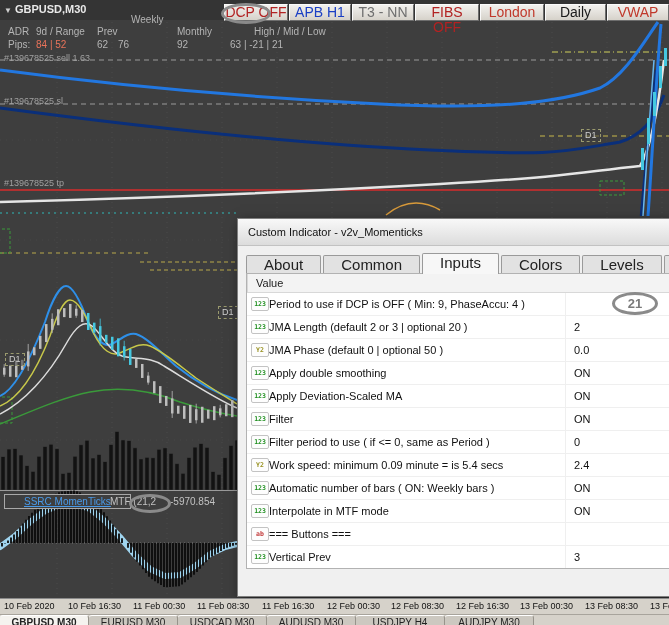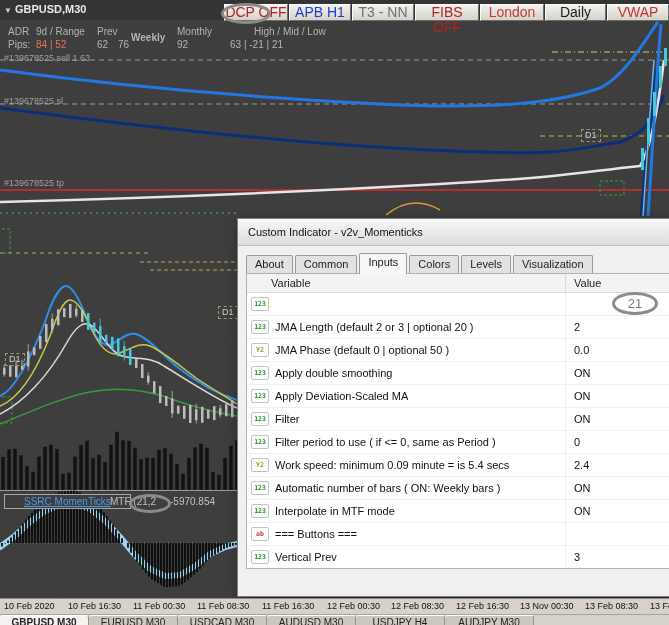--- a/index.html
+++ b/index.html
@@ -28,52 +28,52 @@
             padding:0 19px;height:13px;line-height:13px;background:#3e3e3e;z-index:2;text-decoration:underline;}
   .ind-params,.ind-value{position:absolute;top:496px;font-size:10px;color:#c2c2c2;z-index:2;white-space:nowrap;}
   .ind-params{left:110px;}
   .ind-value{left:170px;}
   
   #dialog{position:absolute;left:237px;top:218px;width:436px;height:379px;box-sizing:border-box;
           background:#f0f0f0;border:1px solid #7f7f7f;box-shadow:3px 4px 12px rgba(0,0,0,.55);z-index:5;}
   .dlg-title{height:26px;background:linear-gradient(#f8f8f8,#dcdcdc);border-bottom:1px solid #c2c2c2;
              font-size:11px;color:#111;line-height:26px;padding-left:10px;}
   .dlg-tabs{position:absolute;left:8px;top:33px;display:flex;align-items:flex-end;z-index:2;}
-  .dlg-tab{font-size:11px;color:#222;background:#e2e2e2;border:1px solid #9a9a9a;border-bottom:none;
-           padding:2px 8px;margin-right:2px;border-radius:2px 2px 0 0;line-height:13px;position:relative;}
+  .dlg-tab{font-size:15px;color:#222;background:#e2e2e2;border:1px solid #9a9a9a;border-bottom:none;
+           padding:2px 17px;margin-right:2px;border-radius:2px 2px 0 0;line-height:13px;position:relative;}
   .dlg-tab.active{background:#f7f7f7;padding-bottom:5px;top:1px;z-index:3;}
   #tbl{position:absolute;left:8px;top:54px;width:424px;background:#fff;border:1px solid #b2b2b2;}
   .tbl-head{display:flex;height:18px;background:#f3f3f3;border-bottom:1px solid #d8d8d8;
             font-size:11px;color:#222;}
   .th-var{width:318px;padding-left:24px;line-height:18px;box-sizing:border-box;}
   .th-val{flex:1;padding-left:8px;line-height:18px;border-left:1px solid #d8d8d8;box-sizing:border-box;}
   .trow{display:flex;height:22px;border-bottom:1px solid #efefef;font-size:11px;color:#111;}
   .trow:last-child{border-bottom:none;}
-  .tcell-name{width:318px;display:flex;align-items:center;gap:6px;padding-left:4px;
+  .tcell-name{width:318px;display:flex;align-items:center;padding-left:4px;
               box-sizing:border-box;overflow:hidden;white-space:nowrap;}
   .tcell-val{flex:1;display:flex;align-items:center;padding-left:8px;border-left:1px solid #efefef;
              box-sizing:border-box;white-space:nowrap;}
   .ticon{flex:0 0 16px;height:12px;border:1px solid #c3c3c3;background:#fdfdfd;border-radius:2px;
          font-family:"DejaVu Sans Mono",monospace;font-weight:bold;font-size:6.5px;
          display:flex;align-items:center;justify-content:center;color:#1f8f1f;}
   .ticon.dbl{color:#97901f;}
   .ticon.str{color:#c23a3a;}
   
   #axis{position:absolute;left:0;top:598px;width:669px;height:16px;background:#d6d2ca;
         border-top:1px solid #8a8a8a;z-index:6;box-sizing:border-box;}
   .axis-label{position:absolute;top:2px;font-size:9px;color:#111;white-space:nowrap;}
   
   #btabs{position:absolute;left:0;top:614px;width:669px;height:14px;background:#d6d2ca;
          border-top:1px solid #a8a49c;display:flex;z-index:6;}
   .btab{width:88px;font-size:10px;color:#222;text-align:center;background:#ccc8c0;
         border-right:1px solid #97938b;border-top:1px solid #fff;line-height:13px;height:14px;
         border-radius:3px 3px 0 0;overflow:hidden;white-space:nowrap;}
   .btab.active{background:#f5f3ef;font-weight:bold;}
   
-  .ann{position:absolute;border:3px solid #8a8a8a;border-radius:50%;z-index:9;box-sizing:border-box;}
+  .ann{position:absolute;border:3px solid #8a8a8a;border-radius:50%;z-index:9;box-sizing:border-box;font-weight:bold;}
   #ann-value span{display:block;text-align:center;font-size:13px;color:#7a7a7a;line-height:17px;}
 </style>
 </head>
 <body>
 
 <div id="screen">
 
   <svg id="chart-svg" width="669" height="598" viewBox="0 0 669 598">
     <rect x="0" y="0" width="669" height="598" fill="#3e3e3e"></rect>
     <rect x="0" y="0" width="669" height="20" fill="#343434"></rect>
@@ -333,21 +333,21 @@
   <div class="tb-btn" style="left: 289px; width: 62px; color: rgb(26, 63, 196);">APB H1</div>
   <div class="tb-btn" style="left: 352px; width: 62px; color: rgb(111, 111, 111);">T3 - NN</div>
   <div class="tb-btn" style="left: 415px; width: 64px; color: rgb(178, 34, 34);">FIBS OFF</div>
   <div class="tb-btn" style="left: 480px; width: 64px; color: rgb(192, 57, 43);">London</div>
   <div class="tb-btn" style="left: 545px; width: 61px; color: rgb(26, 26, 26);">Daily</div>
   <div class="tb-btn" style="left: 607px; width: 62px; color: rgb(192, 57, 43);">VWAP</div>
 
   <span class="adr" style="left:8px;top:26px;">ADR</span>
   <span class="adr" style="left:36px;top:26px;">9d / Range</span>
   <span class="adr" style="left:97px;top:26px;">Prev</span>
-  <span class="adr" style="left:131px;top:32px;font-weight:bold;">Weekly</span>
+  <span class="adr" style="left:131px;top:14px;">Weekly</span>
   <span class="adr" style="left:177px;top:26px;">Monthly</span>
   <span class="adr" style="left:230px;top:26px;margin-left:24px;">High / Mid / Low</span>
   <span class="adr" style="left:8px;top:39px;">Pips:</span>
   <span class="adr" style="left: 36px; top: 39px; color: rgb(232, 115, 90);">84 | 52</span>
   <span class="adr" style="left:97px;top:39px;">62</span>
   <span class="adr" style="left:118px;top:39px;">76</span>
   <span class="adr" style="left:177px;top:39px;">92</span>
   <span class="adr" style="left:230px;top:39px;">63 | -21 | 21</span>
 
   <span class="olabel" style="left:4px;top:53px;">#139678525 sell 1.63</span>
@@ -367,26 +367,26 @@
     <div class="dlg-tabs">
       <div class="dlg-tab">About</div>
       <div class="dlg-tab">Common</div>
       <div class="dlg-tab active">Inputs</div>
       <div class="dlg-tab">Colors</div>
       <div class="dlg-tab">Levels</div>
       <div class="dlg-tab">Visualization</div>
     </div>
     <div id="tbl">
       <div class="tbl-head">
-        <div class="th-var">Variable</div>
         <div class="th-val">Value</div>
       </div>
       <div class="trow">
         <div class="tcell-name">
             <span class="ticon">123</span>
+            <span>Period to use if DCP is OFF ( Min: 9, PhaseAccu: 4 )</span>
           </div>
         <div class="tcell-val"></div>
       </div>
       <div class="trow">
         <div class="tcell-name">
             <span class="ticon">123</span>
             <span>JMA Length (default 2 or 3 |  optional 20 )</span>
           </div>
         <div class="tcell-val">2</div>
       </div>
@@ -465,21 +465,21 @@
 
   <div id="axis">
     <span class="axis-label" style="left:4px;">10 Feb 2020</span>
     <span class="axis-label" style="left:68px;">10 Feb 16:30</span>
     <span class="axis-label" style="left:133px;">11 Feb 00:30</span>
     <span class="axis-label" style="left:197px;">11 Feb 08:30</span>
     <span class="axis-label" style="left:262px;">11 Feb 16:30</span>
     <span class="axis-label" style="left:327px;">12 Feb 00:30</span>
     <span class="axis-label" style="left:391px;">12 Feb 08:30</span>
     <span class="axis-label" style="left:456px;">12 Feb 16:30</span>
-    <span class="axis-label" style="left:520px;">13 Nov 00:30</span>
+    <span class="axis-label" style="left:520px;">13 Feb 00:30</span>
     <span class="axis-label" style="left:585px;">13 Feb 08:30</span>
     <span class="axis-label" style="left:650px;">13 Feb</span>
   </div>
 
   <div id="btabs">
     <div class="btab active">GBPUSD M30</div>
     <div class="btab">EURUSD M30</div>
     <div class="btab">USDCAD M30</div>
     <div class="btab">AUDUSD M30</div>
     <div class="btab">USDJPY H4</div>

